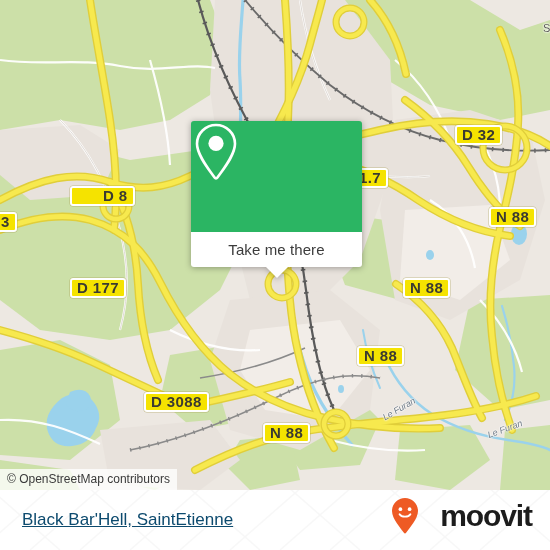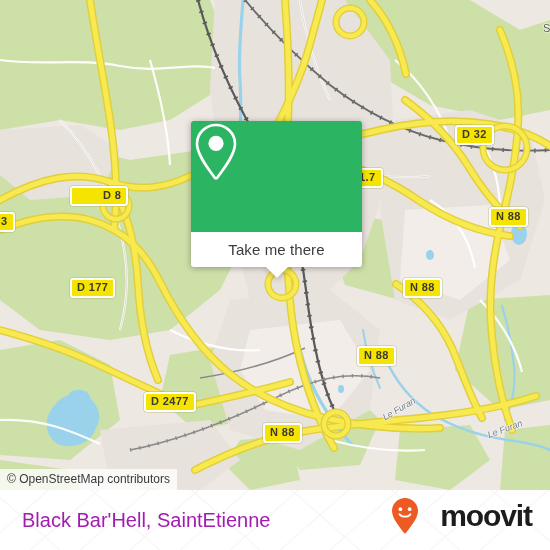--- a/index.html
+++ b/index.html
@@ -14,21 +14,21 @@
   #map{position:absolute;left:0;top:0;width:550px;height:490px;overflow:hidden;background:#EDE8E2;}
   #map svg{position:absolute;left:0;top:0;display:block;}
 
   
   .shield{
     position:absolute;
     background:#F5E300;
     border:2px solid #FFFFFF;
     border-radius:3px;
     color:#3A3A32;
-    font-size:11px;
+    font-size:15px;
     font-weight:bold;
     letter-spacing:.4px;
     padding:1px 5px 2px 5px;
     white-space:nowrap;
     line-height:13px;
     box-shadow:0 0 0 .5px rgba(160,150,70,.55);
   }
 
   .riverlabel{
     position:absolute;
@@ -89,21 +89,21 @@
 
   
   #footer{
     position:absolute;left:0;top:490px;width:550px;height:60px;
     background:#FFFFFF;overflow:hidden;
   }
   #footer-wm{position:absolute;left:0;top:0;width:550px;height:60px;opacity:.06;}
   #place-name{
     position:absolute;left:22px;top:0;height:60px;
     display:flex;align-items:center;
-    color:#a21caf;font-size:20px;white-space:nowrap;
+    color:#0c4a6e;font-size:17px;white-space:nowrap;text-decoration:underline;
   }
   #logo{
     position:absolute;right:18px;top:0;height:51px;
     display:flex;align-items:center;gap:20px;
   }
   #logo-word{
     color:#1c1c1c;font-size:30px;font-weight:bold;letter-spacing:-1.1px;line-height:30px;
   }
 </style>
 </head>
@@ -255,21 +255,21 @@
 
     <div id="shields">
         <div class="shield" style="left: 455px; top: 125px;">D 32</div>
         <div class="shield" style="left: 352px; top: 168px;">1.7</div>
         <div class="shield" style="left: 489px; top: 207px;">N 88</div>
         <div class="shield" style="left: 70px; top: 186px; padding-left: 31px;">D 8</div>
         <div class="shield" style="left: -6px; top: 212px;">3</div>
         <div class="shield" style="left: 403px; top: 278px;">N 88</div>
         <div class="shield" style="left: 70px; top: 278px;">D 177</div>
         <div class="shield" style="left: 357px; top: 346px;">N 88</div>
-        <div class="shield" style="left: 144px; top: 392px;">D 2477</div>
+        <div class="shield" style="left: 144px; top: 392px;">D 3088</div>
         <div class="shield" style="left: 263px; top: 423px;">N 88</div>
       </div>
     <div id="riverlabels">
         <div class="riverlabel" style="left: 381px; top: 404px; transform: rotate(-30deg);">Le Furan</div>
         <div class="riverlabel" style="left: 487px; top: 424px; transform: rotate(-20deg);">Le Furan</div>
       </div>
     <div id="placelabels">
         <div class="placelabel" style="left: 543px; top: 22px;">S</div>
       </div>
 

